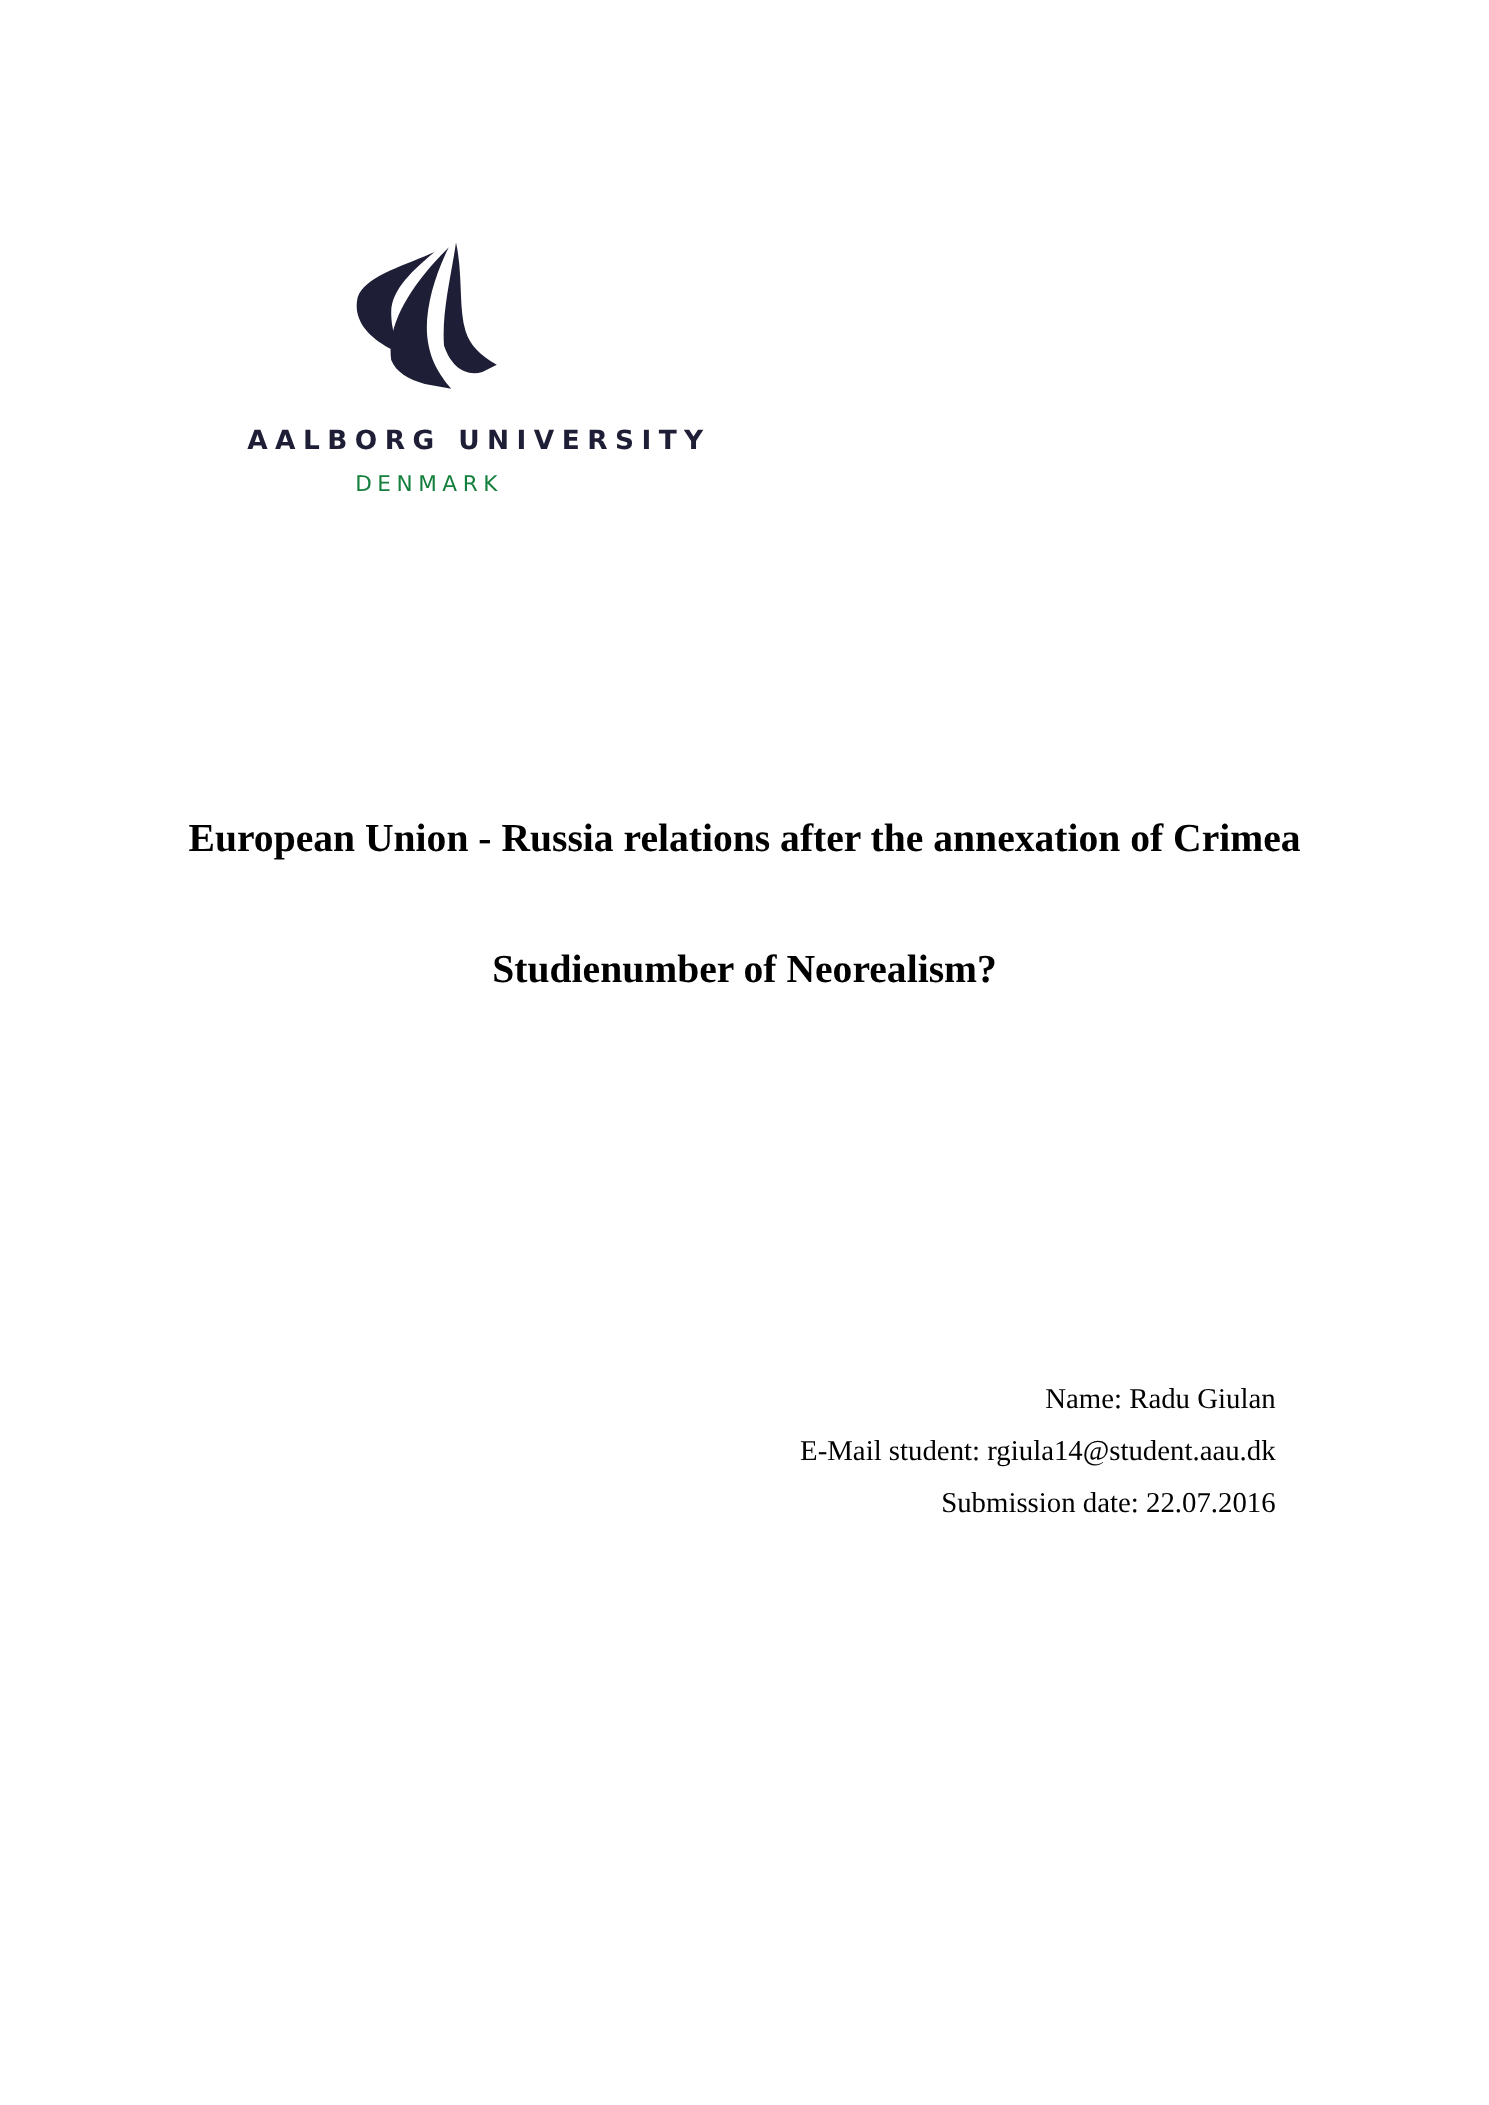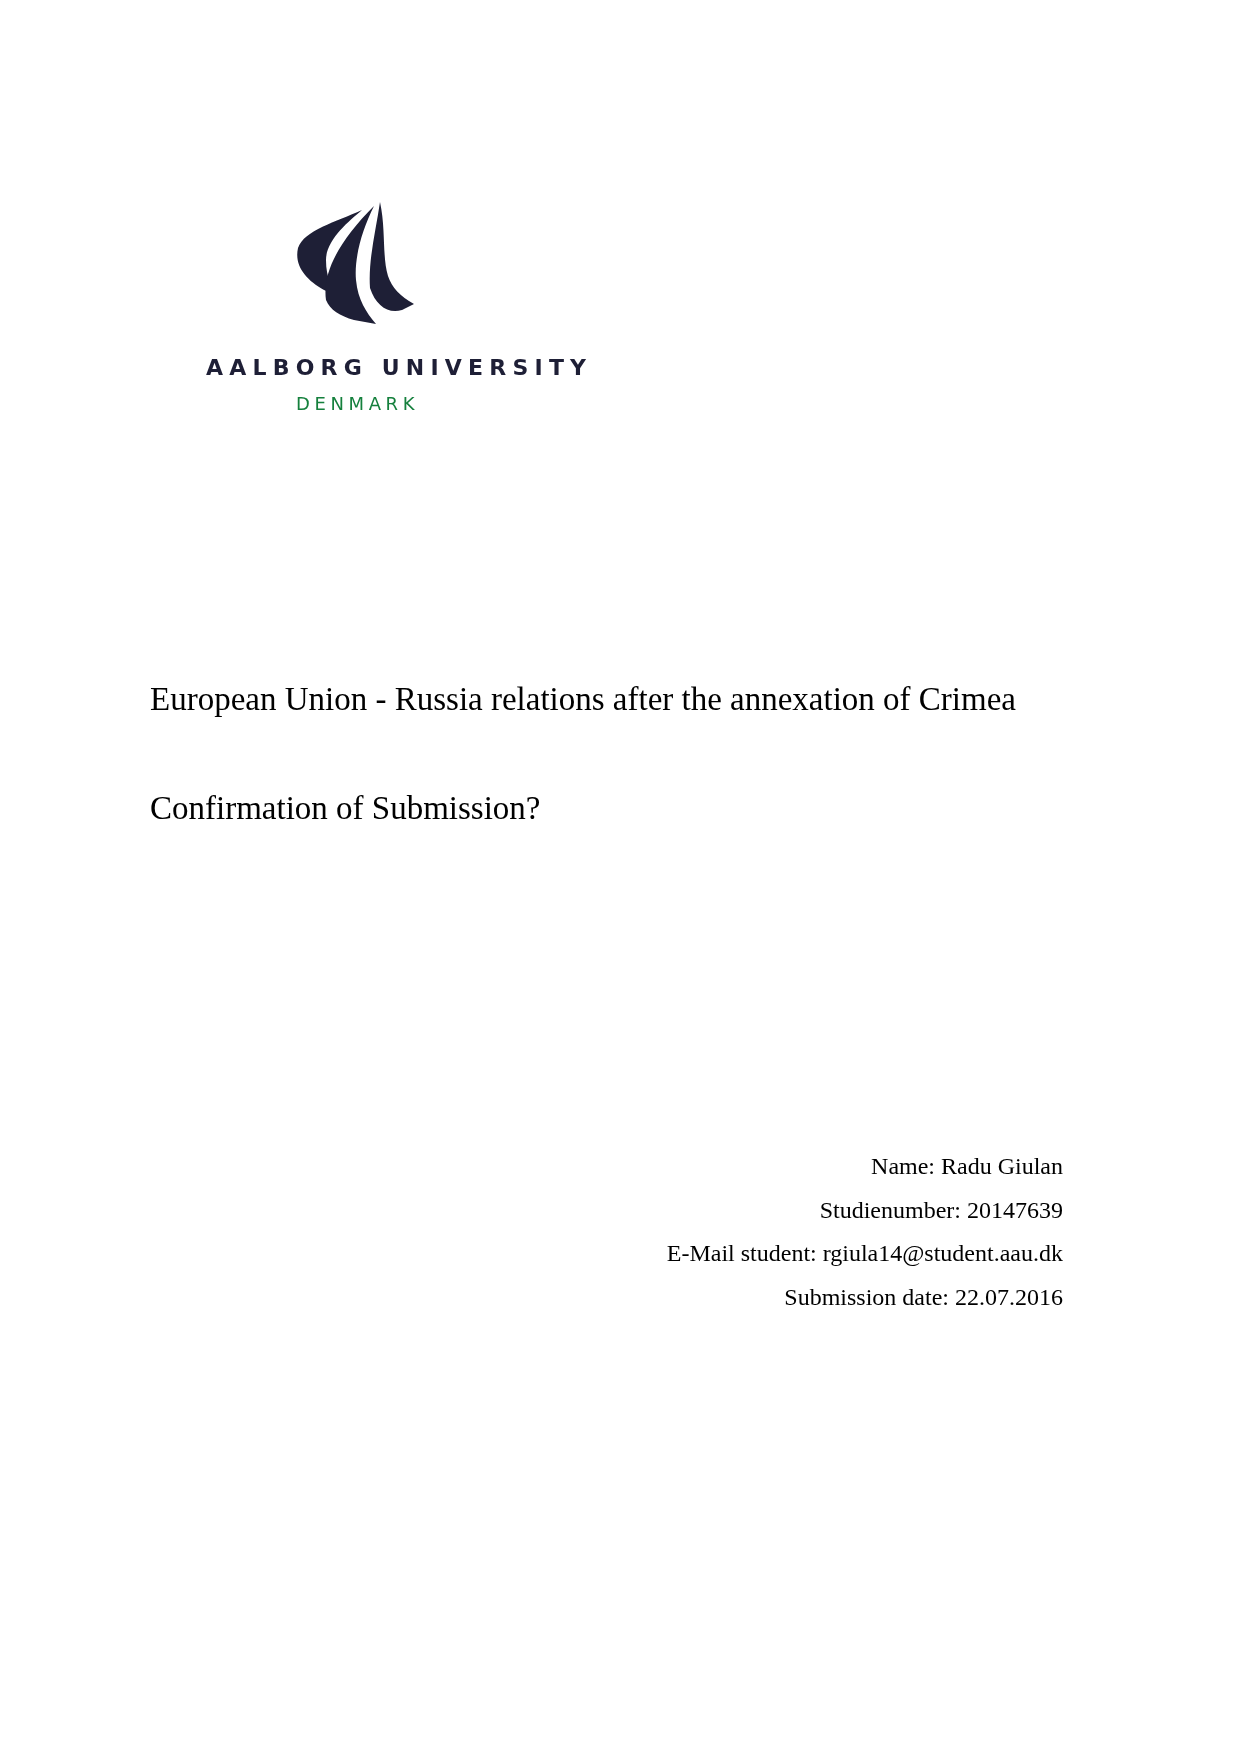--- a/index.html
+++ b/index.html
@@ -49,23 +49,23 @@
       font-family: "DejaVu Sans", "Liberation Sans", sans-serif;
       font-size: 18px;
       letter-spacing: 4.6px;
       color: #15803d;
       white-space: nowrap;
     }
     .title {
       position: absolute;
       left: 150px;
       width: 941px;
-      text-align: left;
+      text-align: center;
       font-family: "Liberation Serif", "DejaVu Serif", serif;
-      font-weight: normal;
+      font-weight: bold;
       font-size: 33px;
       line-height: 42px;
       margin: 0;
     }
     .title-main { top: 678px; }
     .title-sub { top: 787px; }
     .details {
       position: absolute;
       right: 178px;
       top: 1145px;
@@ -89,22 +89,21 @@
       <path d="M30 100 C 26 72, 44 40, 78 6 C 66 30, 58 58, 60 80 C 62 100, 70 112, 80 124 L 58 120 C 44 116, 34 110, 30 100 Z" fill="#1e1f36"></path>
 
       <path d="M74 88 C 72 60, 80 30, 84 2 C 90 30, 86 56, 92 76 C 96 88, 104 96, 118 104 L 106 110 C 92 114, 80 106, 74 88 Z" fill="#1e1f36"></path>
     </svg>
   </div>
 
   <div class="logo-wordmark">AALBORG UNIVERSITY</div>
   <div class="logo-sub">DENMARK</div>
 
   <h1 class="title title-main">European Union - Russia relations after the annexation of Crimea</h1>
-  <h2 class="title title-sub">Confirmation of Submission?</h2>
+  <h2 class="title title-sub">Studienumber of Neorealism?</h2>
 
   <div class="details">
     <div class="row">Name: Radu Giulan</div>
-    <div class="row">Studienumber: 20147639</div>
     <div class="row">E-Mail student: rgiula14@student.aau.dk</div>
     <div class="row">Submission date: 22.07.2016</div>
   </div>
 
 </div>
 
 </body></html>

